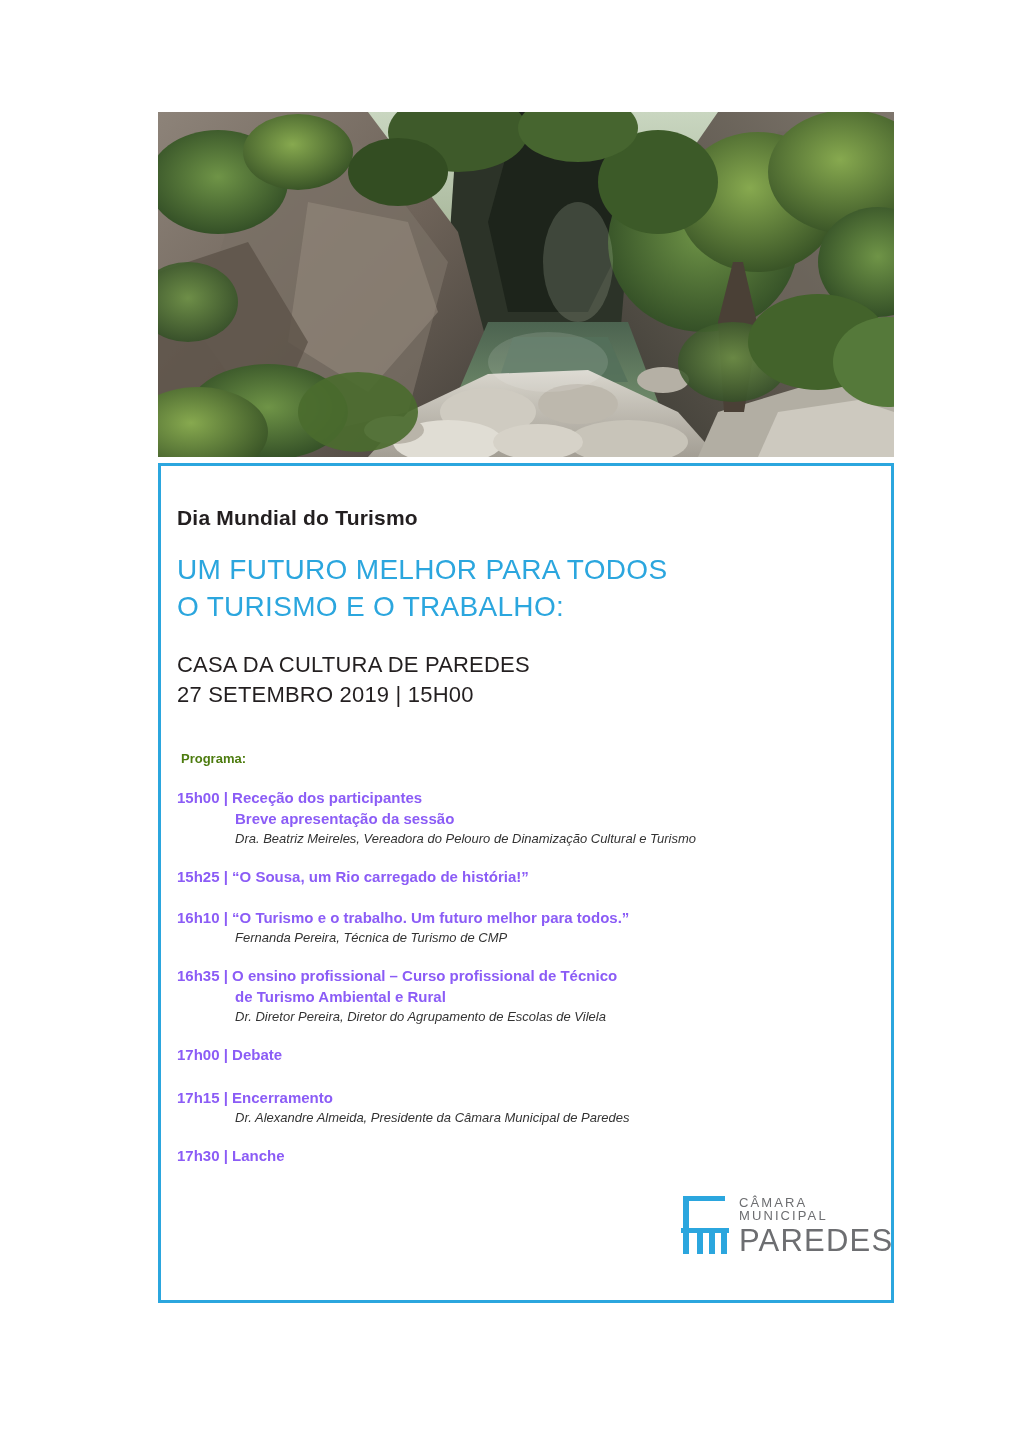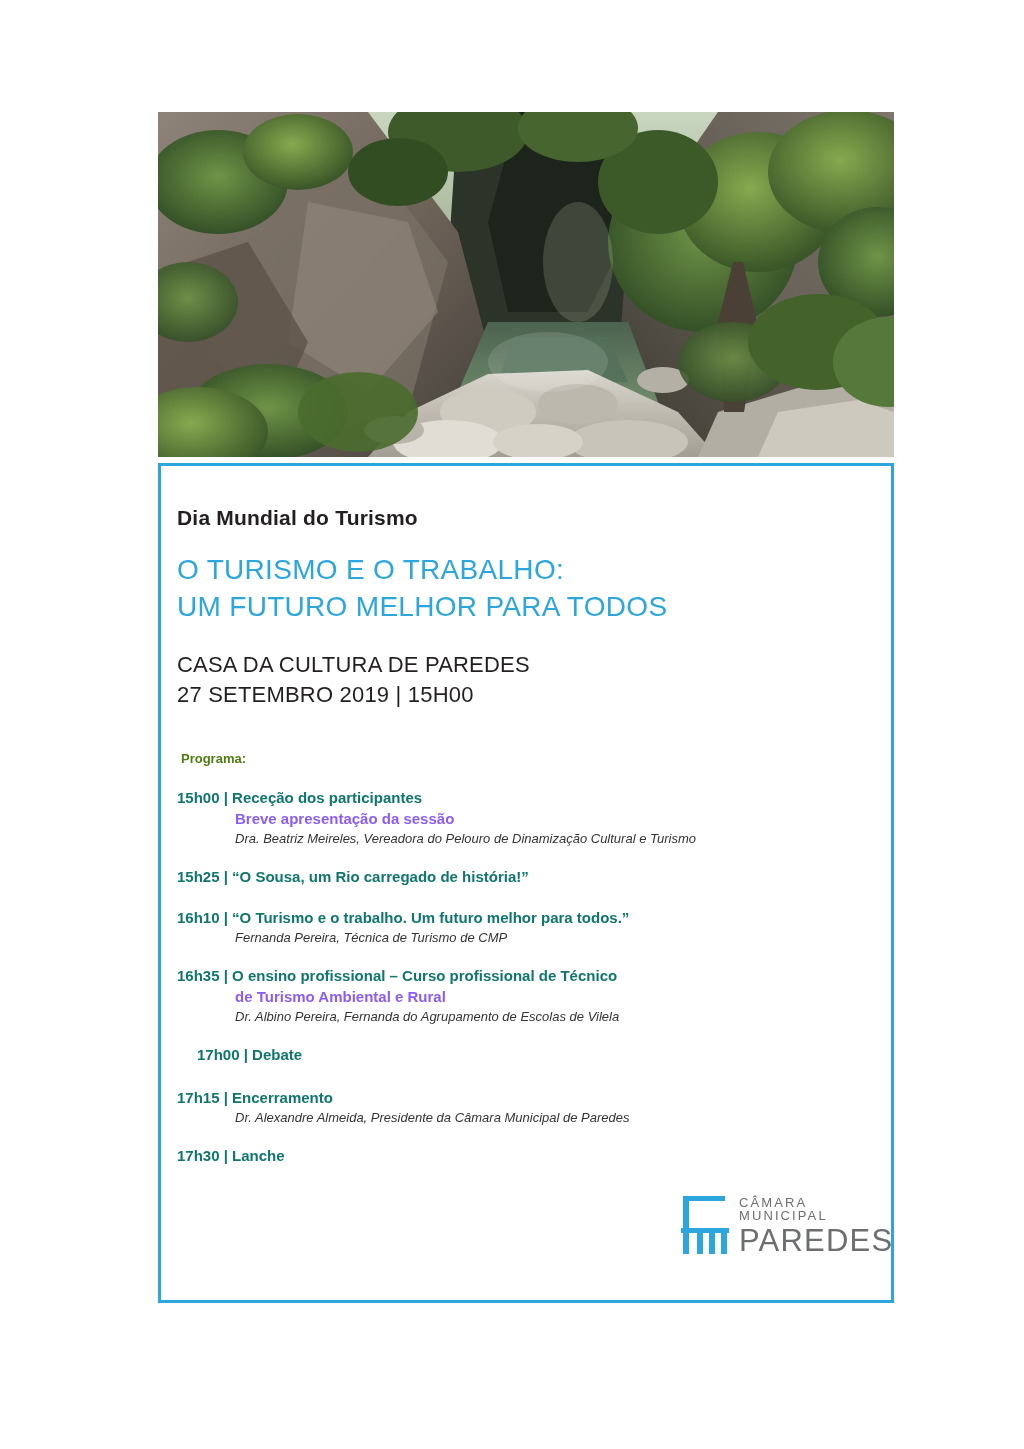--- a/index.html
+++ b/index.html
@@ -88,39 +88,39 @@
     margin: 0 0 22px 4px;
     color: #4d7c0f;
   }
 
   .slot {
     margin-bottom: 20px;
   }
   .slot .line1 {
     font-size: 15px;
     font-weight: bold;
-    color: #0f766e;
+    color: #8b5cf6;
     line-height: 1.35;
   }
   .slot .line2 {
     font-size: 15px;
     font-weight: bold;
     color: #8b5cf6;
     line-height: 1.35;
     padding-left: 58px;
   }
   .slot .speaker {
     font-size: 13px;
     font-style: italic;
     color: #333;
     line-height: 1.35;
     padding-left: 58px;
     margin-top: 1px;
   }
-  .slot.tight { margin-bottom: 22px; margin-left: 20px; }
+  .slot.tight { margin-bottom: 22px; }
 
   
   .logo {
     position: absolute;
     right: 22px;
     bottom: 40px;
     width: 190px;
     height: 70px;
   }
   .logo .mark {
@@ -243,22 +243,22 @@
       <ellipse cx="390" cy="250" rx="60" ry="30" fill="#ffffff" opacity="0.12"></ellipse>
     </svg>
   </div>
 
   <div class="frame">
     <div class="inner">
 
       <div class="kicker">Dia Mundial do Turismo</div>
 
       <div class="title">
+        <span class="ln">UM FUTURO MELHOR PARA TODOS</span>
         <span class="ln">O TURISMO E O TRABALHO:</span>
-        <span class="ln">UM FUTURO MELHOR PARA TODOS</span>
       </div>
 
       <div class="venue">
         <span class="ln">CASA DA CULTURA DE PAREDES</span>
         <span class="ln">27 SETEMBRO 2019 | 15H00</span>
       </div>
 
       <div class="programa-label">Programa:</div>
 
       <div class="schedule">
@@ -274,21 +274,21 @@
         </div>
 
         <div class="slot">
           <div class="line1">16h10 | “O Turismo e o trabalho. Um futuro melhor para todos.”</div>
           <div class="speaker">Fernanda Pereira, Técnica de Turismo de CMP</div>
         </div>
 
         <div class="slot">
           <div class="line1">16h35 | O ensino profissional – Curso profissional de Técnico</div>
           <div class="line2">de Turismo Ambiental e Rural</div>
-          <div class="speaker">Dr. Albino Pereira, Fernanda do Agrupamento de Escolas de Vilela</div>
+          <div class="speaker">Dr. Diretor Pereira, Diretor do Agrupamento de Escolas de Vilela</div>
         </div>
 
         <div class="slot tight">
           <div class="line1">17h00 | Debate</div>
         </div>
 
         <div class="slot">
           <div class="line1">17h15 | Encerramento</div>
           <div class="speaker">Dr. Alexandre Almeida, Presidente da Câmara Municipal de Paredes</div>
         </div>

